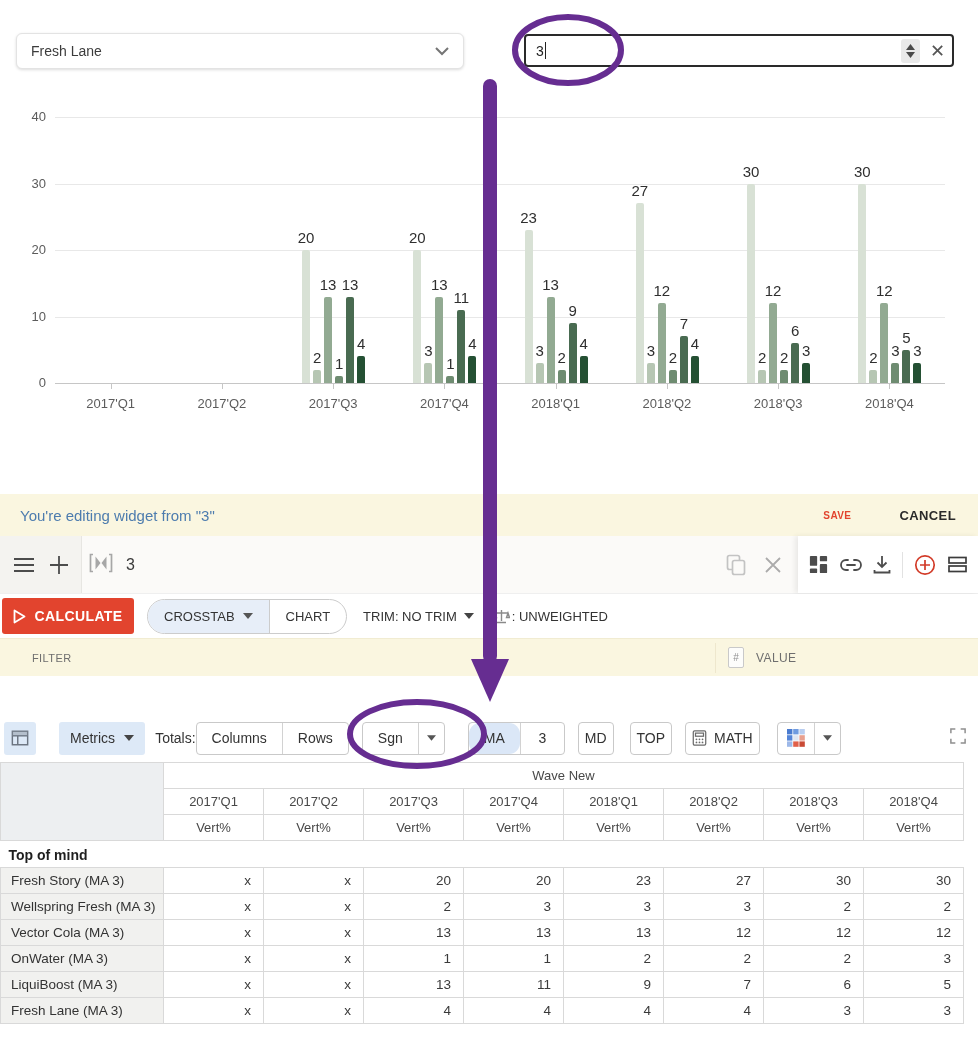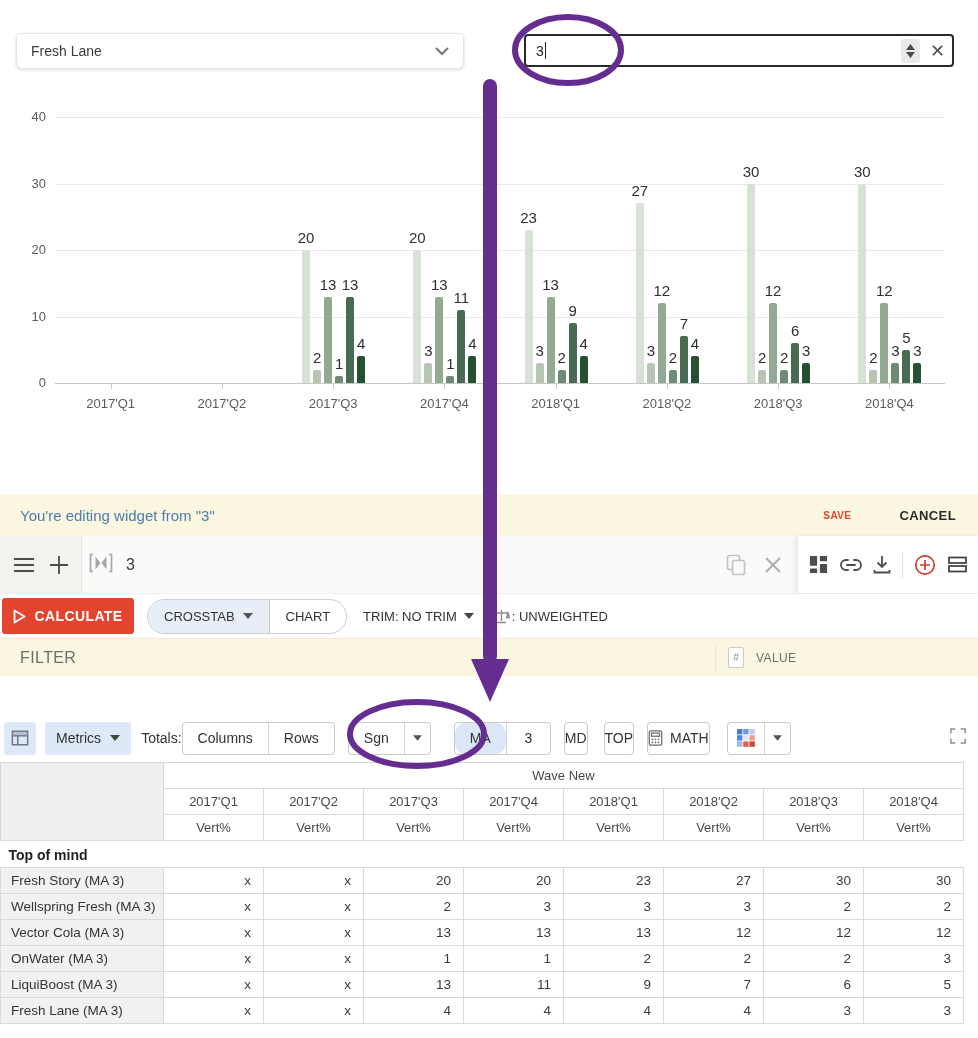--- a/index.html
+++ b/index.html
@@ -65,46 +65,46 @@
     display:flex; overflow:hidden; }
   .seg-pill .seg { display:flex; align-items:center; padding:0 16px; font-size:13px; color:#333; cursor:pointer; }
   .seg-pill .seg.sel { background:#e7eef8; gap:8px; }
   .seg-pill .seg + .seg { border-left:1px solid #ccc; }
   .trim-btn { margin-left:16px; font-size:13px; color:#333; display:flex; align-items:center; gap:7px; cursor:pointer; }
   .weight-ind { margin-left:19px; font-size:13px; color:#333; display:flex; align-items:center; gap:2px; }
 
   
   .filter-row { position:absolute; left:0; top:638px; width:978px; height:38px; background:#faf6e0;
     border-top:1px solid #f1ecd2; display:flex; align-items:center; }
-  .filter-row .flab { margin-left:20px; font-size:16px; color:#6e6e6e; letter-spacing:.4px; }
+  .filter-row .flab { margin-left:32px; font-size:11px; color:#6e6e6e; letter-spacing:.4px; }
   .filter-row .vsep { position:absolute; left:715px; top:4px; height:30px; width:1px; background:#eee7cd; }
   .value-zone { position:absolute; left:728px; display:flex; align-items:center; gap:12px; }
   .hash-box { width:16px; height:21px; border:1px solid #c9c9c9; border-radius:2px; background:#fdfdfb;
     font-size:10px; color:#909090; display:flex; align-items:center; justify-content:center; }
   .value-zone .vlab { font-size:12px; color:#6e6e6e; letter-spacing:.4px; }
   .split-row { position:absolute; left:0; top:676px; width:978px; height:36px; background:#faf6e0;
     border-top:1px solid #f3eed8; display:flex; align-items:center; }
   .split-row .drop { margin-left:20px; font-size:13px; font-style:italic; color:#555; }
 
   
   .metrics-bar { position:absolute; left:0; top:716px; width:978px; height:44px; background:#fff;
     display:flex; align-items:center; }
   .mbtn-blue { background:#dde9f7; border-radius:3px; height:33px; display:flex; align-items:center;
     justify-content:center; cursor:pointer; }
-  .metrics-btn { margin-left:9px; padding:8px 11px; gap:9px; font-size:14px; color:#333; }
+  .metrics-btn { margin-left:23px; padding:8px 11px; gap:9px; font-size:14px; color:#333; }
   .tbl-icon-btn { margin-left:4px; width:32px; }
   .totals-lab { margin-left:10px; font-size:14px; color:#333; }
   .btn-group { display:flex; border:1px solid #c9c9c9; border-radius:4px; overflow:hidden; height:33px; background:#fff; }
   .btn-group .gseg { display:flex; align-items:center; justify-content:center; padding:0 15px;
     font-size:14px; color:#333; cursor:pointer; }
   .btn-group .gseg + .gseg { border-left:1px solid #d2d2d2; }
   .btn-group .gseg.sel { background:#dbe7f7;border-radius:11px; }
   .btn-group .gseg.caret-seg { padding:0 8px; }
   .solo-btn { border:1px solid #c9c9c9; border-radius:4px; height:33px; background:#fff;
-    display:flex; align-items:center; justify-content:center; padding:0 0; font-size:14px;
+    display:flex; align-items:center; justify-content:center; padding:0 6px; font-size:14px;
     color:#333; cursor:pointer; gap:7px; }
   .expand-icon { position:absolute; right:12px; cursor:pointer; }
 
   
   #grid { position:absolute; left:0; top:762px; border-collapse:collapse; font-size:13px; }
   #grid th, #grid td { border:1px solid #d9d9d9; height:26px; }
   #grid th { font-weight:normal; color:#484848; text-align:center; }
   #grid td.corner { background:#edeff1; }
   #grid td.section-cell { border:none; font-weight:bold; font-size:14px; color:#1f1f1f;
     text-align:left; padding:5px 0 4px 8px; height:27px; background:#fff; }

